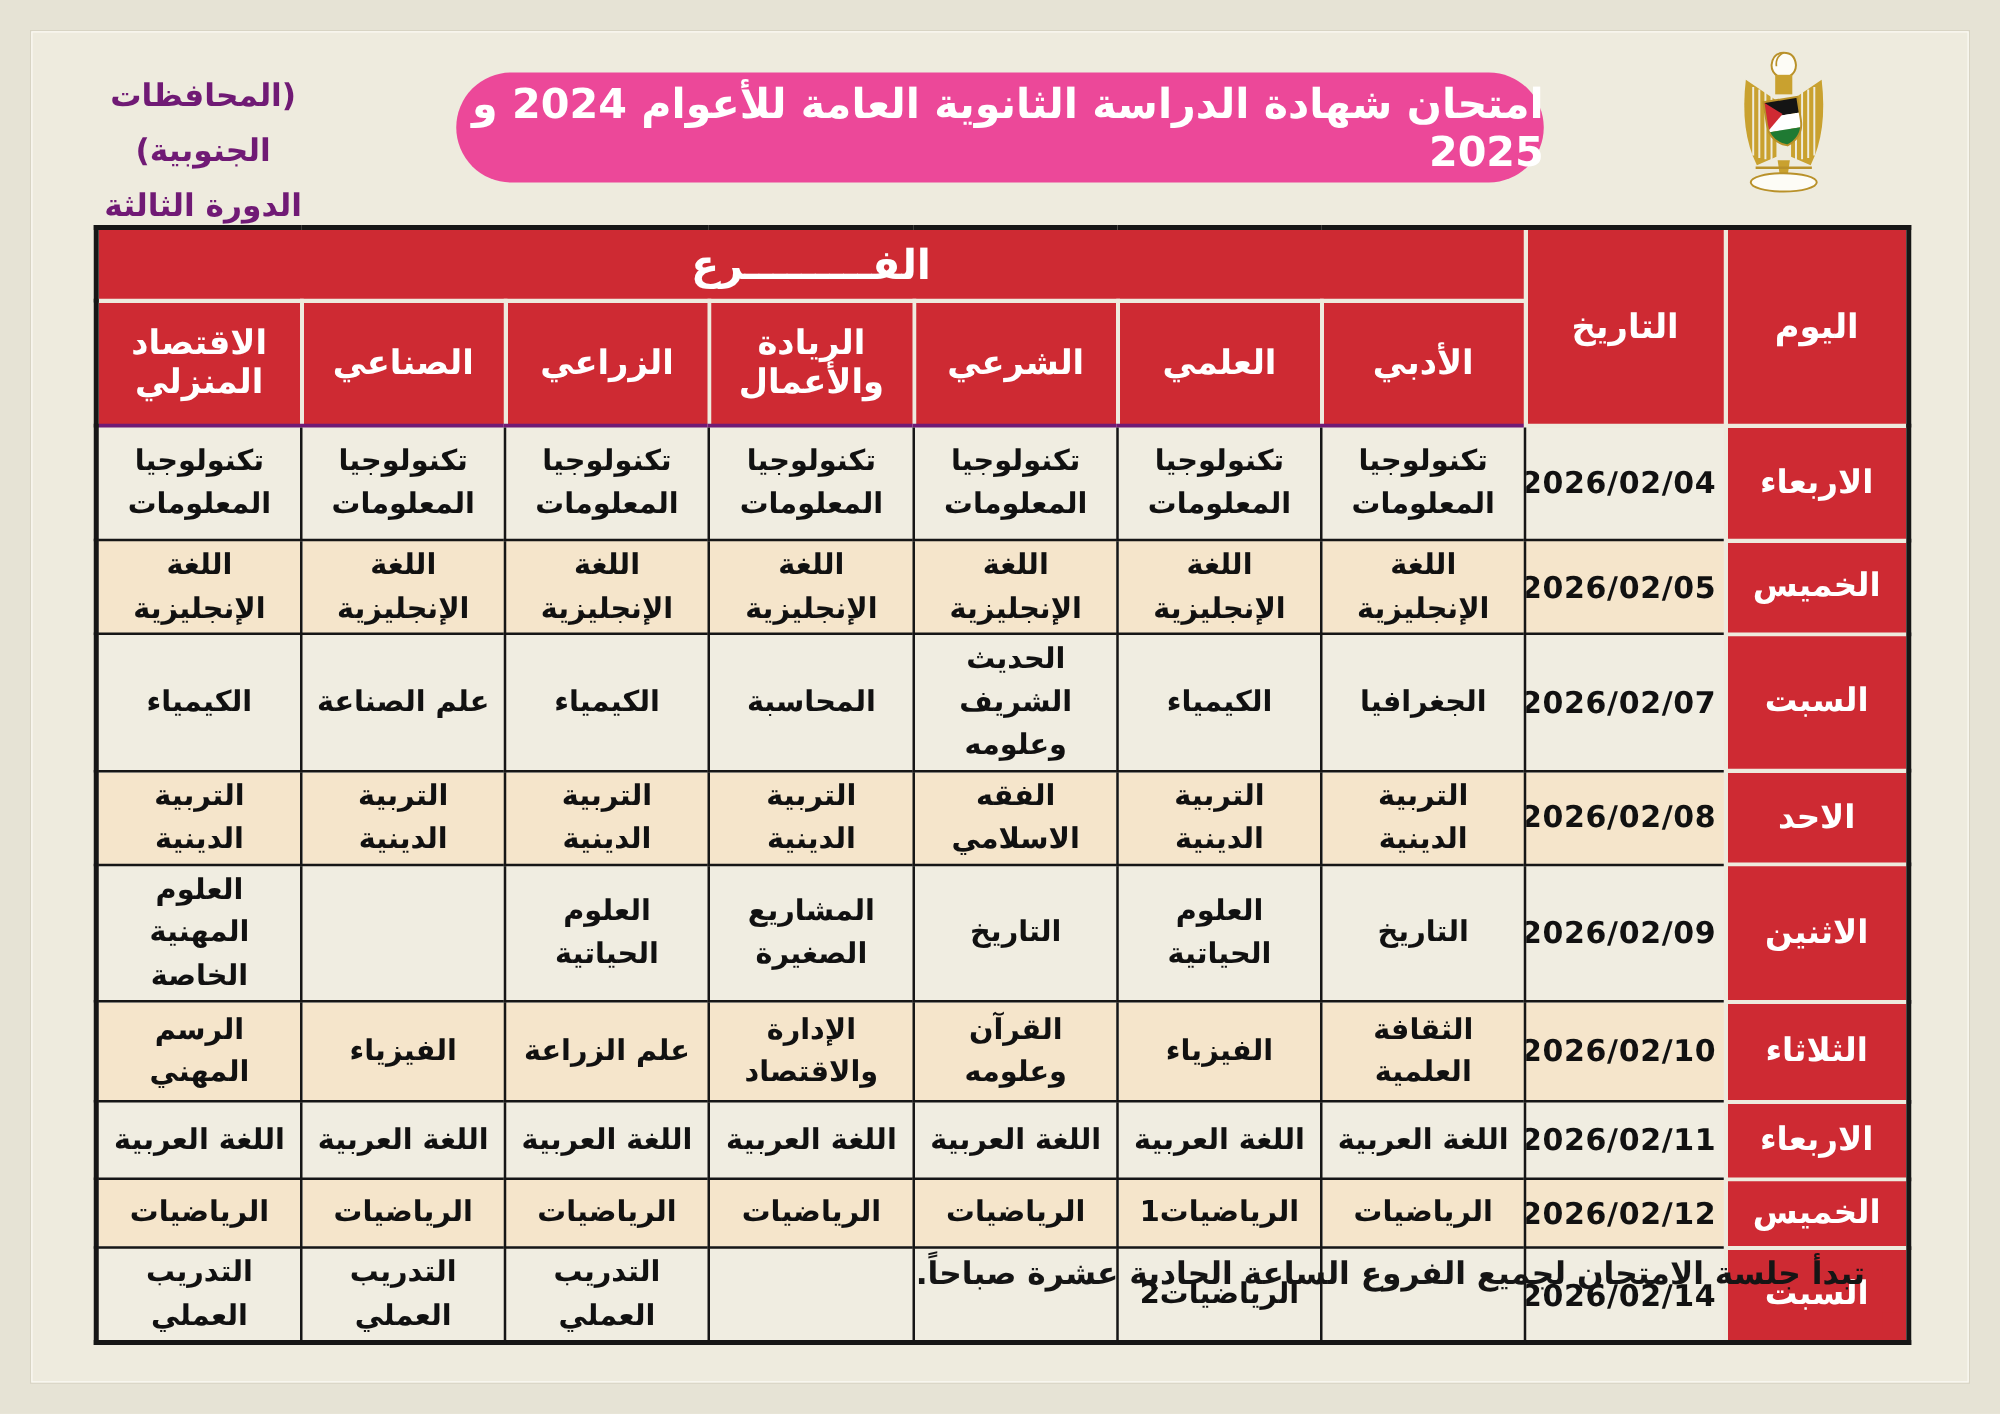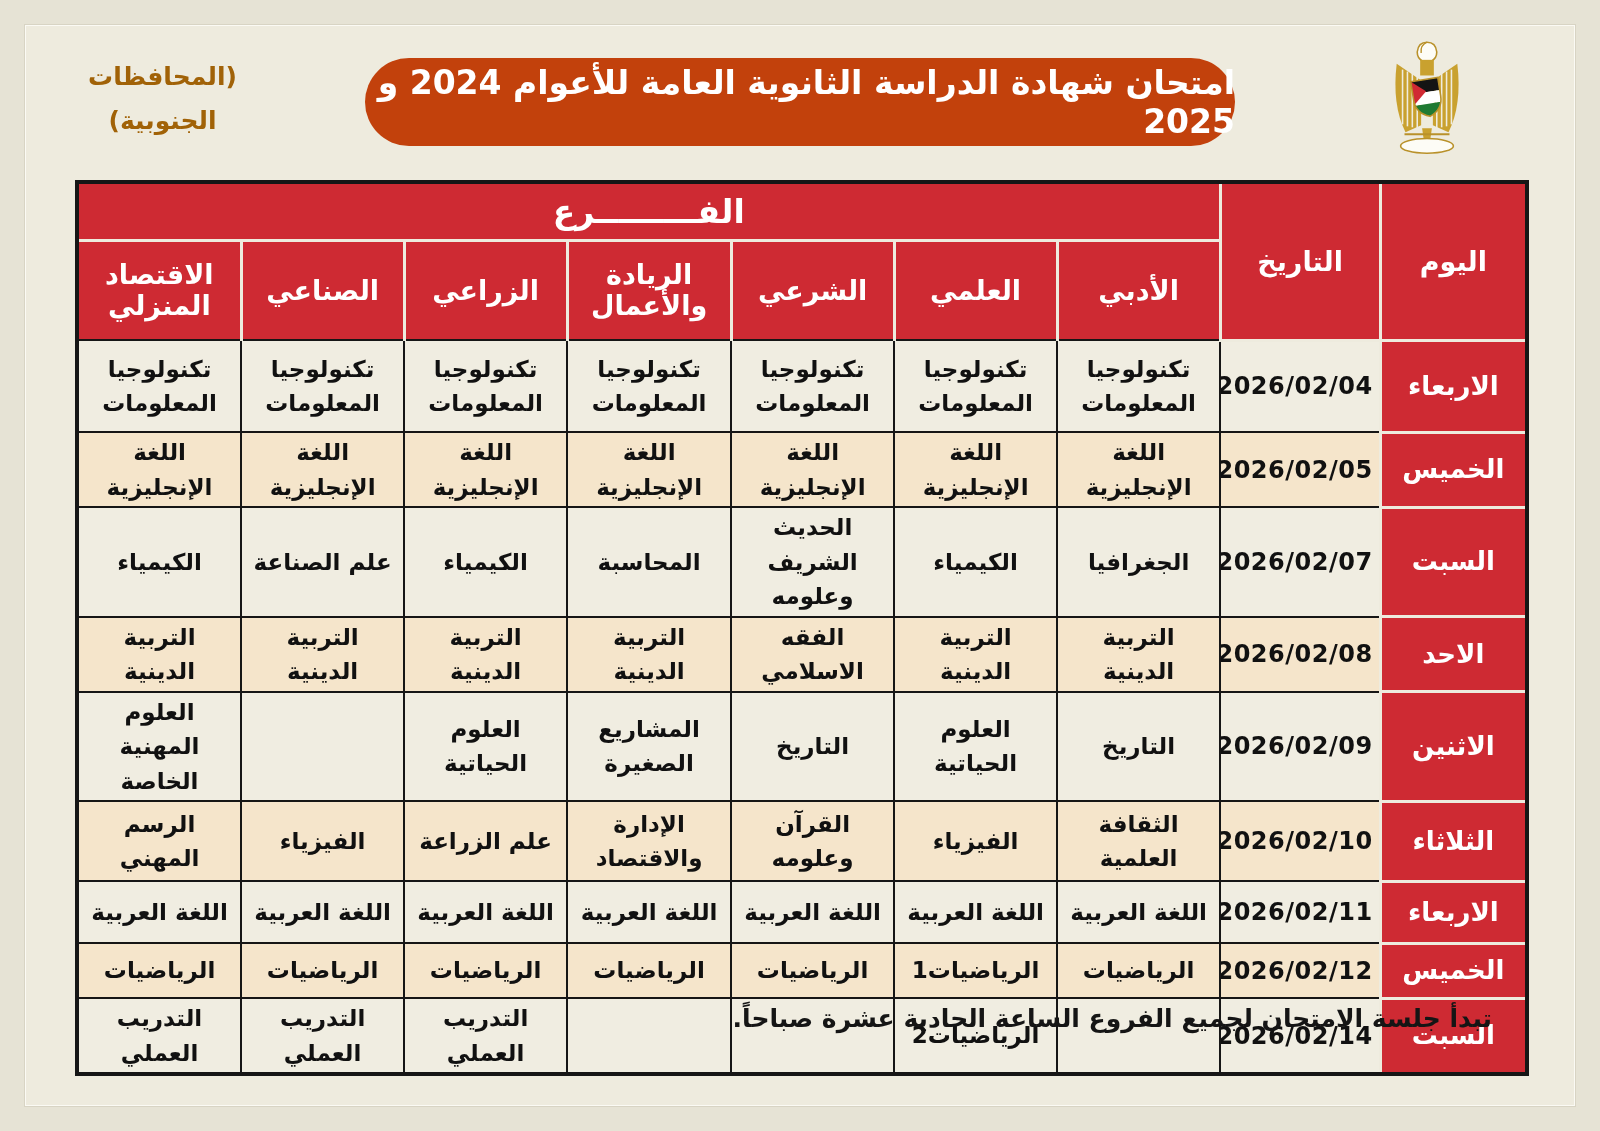--- a/index.html
+++ b/index.html
@@ -13,46 +13,46 @@
   }
   .panel {
     position:absolute; left:25px; top:25px; width:1550px; height:1081px;
     background:#eeebde;
     border:1px solid #fbfaf4;
     box-shadow:0 0 0 1px #d8d4c4;
   }
   
   .region-block {
     position:absolute; left:40px; top:55px; width:245px;
-    text-align:center; color:#a16207; font-weight:bold;
+    text-align:center; color:#701a75; font-weight:bold;
     font-size:25px; line-height:44px;
   }
   
   .banner {
     position:absolute; left:365px; top:58px; width:870px; height:88px;
-    background:#c2410c; border-radius:46px;
+    background:#ec4899; border-radius:46px;
     display:flex; align-items:center; justify-content:center;
     color:#ffffff; font-weight:bold; font-size:33px;
   }
   
   .emblem { position:absolute; left:1383px; top:38px; width:88px; height:118px; }
   
   table.schedule {
     position:absolute; left:75px; top:180px; width:1450px;
     border-collapse:collapse; table-layout:fixed; direction:rtl;
     border:4px solid #161616;
   }
   th, td { text-align:center; vertical-align:middle; font-weight:bold; overflow:hidden; }
   thead th {
     background:#ce2a33; color:#ffffff;
     border:3px solid #eeebde;
     font-size:27px;
   }
   thead th.branch-group { font-size:33px; letter-spacing:1px; }
-  thead tr.branches th { border-bottom:1px solid #701a75; }
+  thead tr.branches th { border-bottom:3px solid #701a75; }
   tr.hdr1 { height:58px; }
   tr.branches { height:100px; }
   thead th.day-h, thead th.date-h { font-size:27px; }
   tbody td {
     border:2px solid #161616;
     font-size:23px; color:#111111;
     line-height:1.5; padding:2px 6px;
   }
   tbody tr.odd  td { background:#f0ede1; }
   tbody tr.even td { background:#f5e5cb; }
@@ -84,20 +84,21 @@
     width:14px; height:14px; background:#ce2a33; flex:0 0 14px; display:inline-block;
   }
 </style>
 </head>
 <body>
 
 <div class="panel"></div>
 
 <div class="region-block">
   <div>(المحافظات الجنوبية)</div>
+  <div>الدورة الثالثة</div>
 </div>
 
 <div class="banner">
   <span>امتحان شهادة الدراسة الثانوية العامة للأعوام 2024 و 2025</span>
 </div>
 
 <svg class="emblem" viewBox="0 0 90 120" xmlns="http://www.w3.org/2000/svg">
   <defs>
     <clipPath id="shieldClip">
       <path d="M31 42 h28 v19 q0 14 -14 19 q-14 -5 -14 -19 z"></path>

